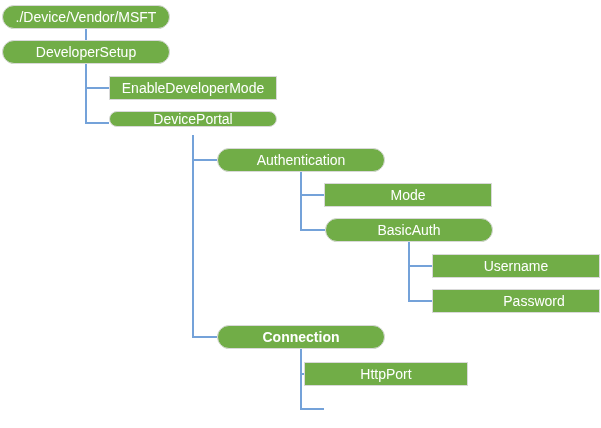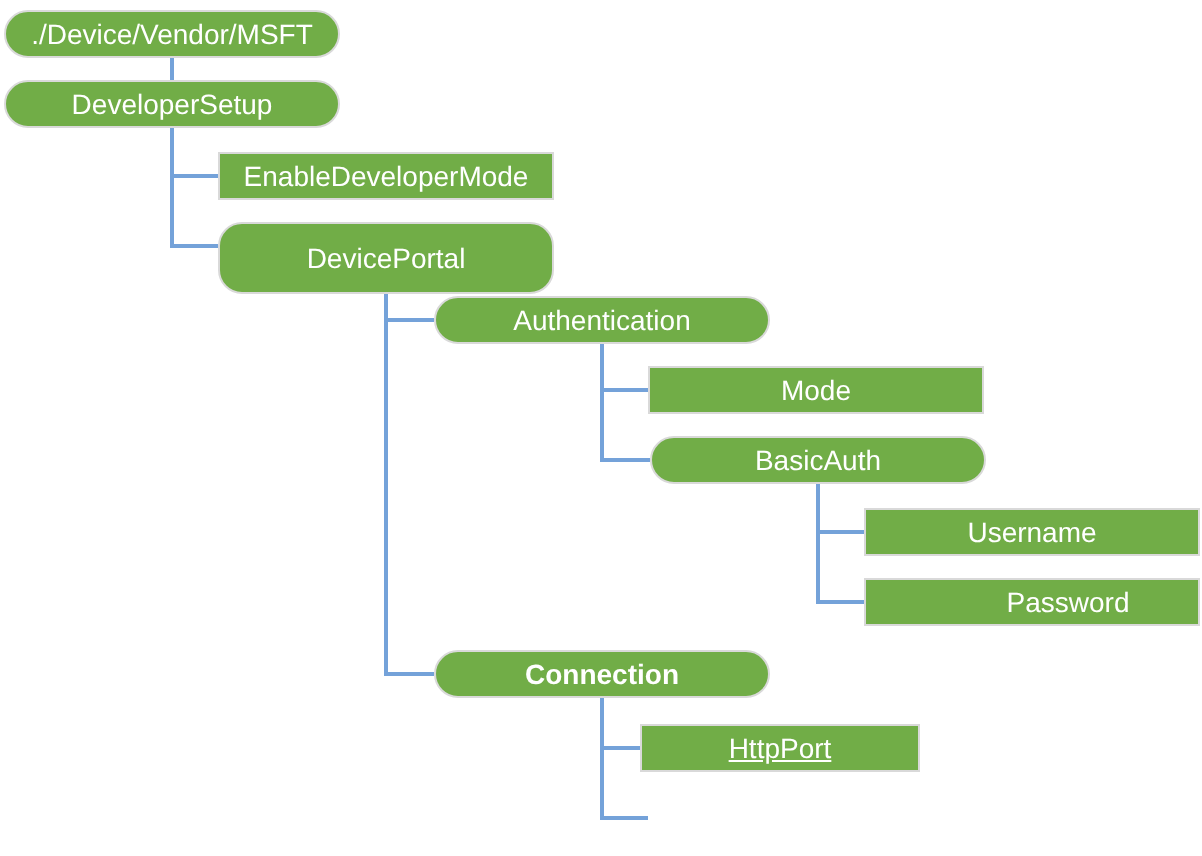--- a/index.html
+++ b/index.html
@@ -62,37 +62,37 @@
     <div class="conn" style="left: 300px; top: 408px; width: 24px; height: 2px;"></div>
     <div class="node pill" style="left: 2px; top: 5px; width: 168px; height: 24px;">
       <span>./Device/Vendor/MSFT</span>
     </div>
     <div class="node pill" style="left: 2px; top: 40px; width: 168px; height: 24px;">
       <span>DeveloperSetup</span>
     </div>
     <div class="node rect" style="left: 109px; top: 76px; width: 168px; height: 24px;">
       <span>EnableDeveloperMode</span>
     </div>
-    <div class="node pill" style="left: 109px; top: 111px; width: 168px; height: 36px;">
+    <div class="node pill" style="left: 109px; top: 111px; width: 168px; height: 16px;">
       <span>DevicePortal</span>
     </div>
     <div class="node pill" style="left: 217px; top: 148px; width: 168px; height: 24px;">
       <span>Authentication</span>
     </div>
     <div class="node rect" style="left: 324px; top: 183px; width: 168px; height: 24px; align-items: center;">
       <span>Mode</span>
     </div>
     <div class="node pill" style="left: 325px; top: 218px; width: 168px; height: 24px;">
       <span>BasicAuth</span>
     </div>
     <div class="node rect" style="left: 432px; top: 254px; width: 168px; height: 24px;">
       <span>Username</span>
     </div>
     <div class="node rect" style="left: 432px; top: 289px; width: 168px; height: 24px; padding-left: 36px;">
       <span>Password</span>
     </div>
     <div class="node pill" style="left: 217px; top: 325px; width: 168px; height: 24px; font-weight: bold;">
       <span>Connection</span>
     </div>
-    <div class="node rect" style="left: 320px; top: 362px; width: 140px; height: 24px; text-decoration: underline;">
+    <div class="node rect" style="left: 304px; top: 362px; width: 164px; height: 24px;">
       <span>HttpPort</span>
     </div>
   </div>
 
 </body></html>

